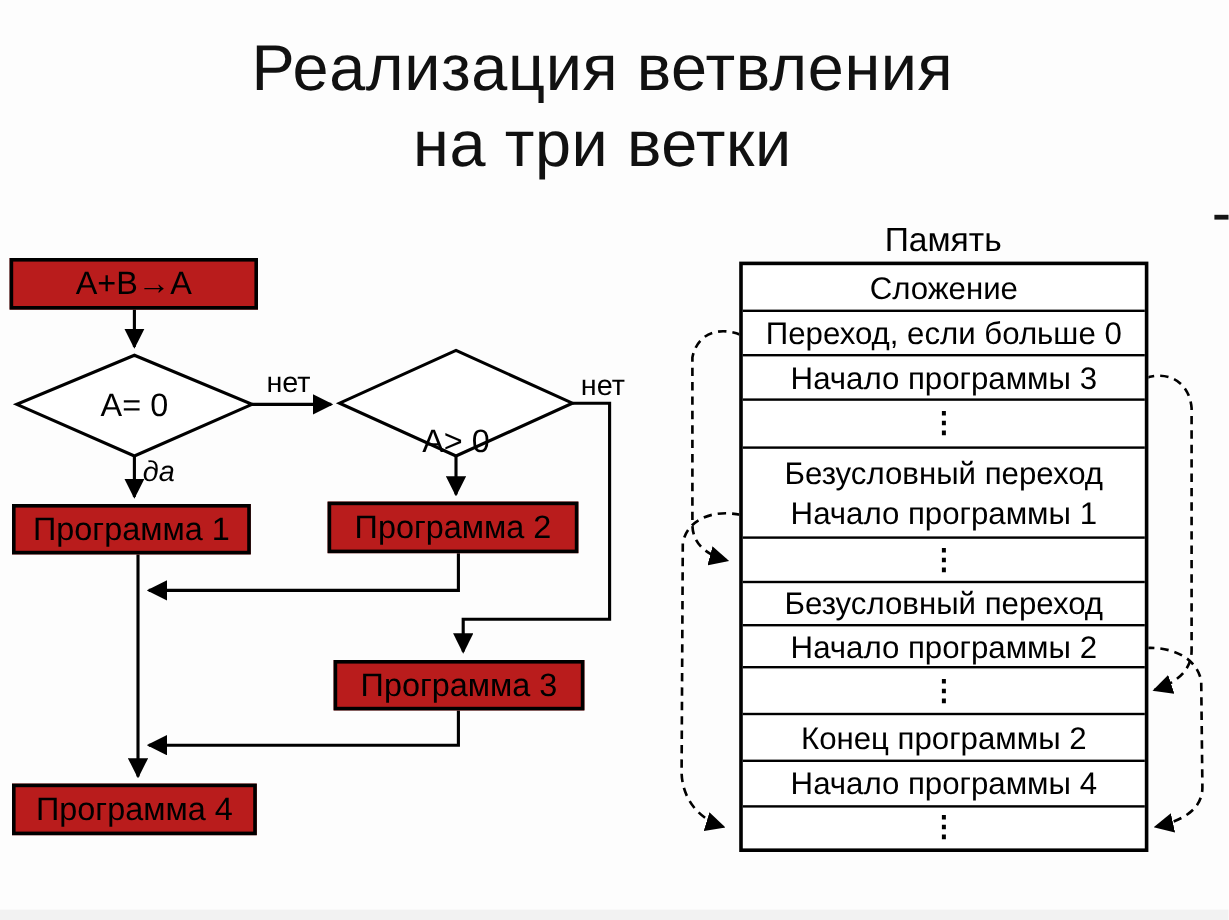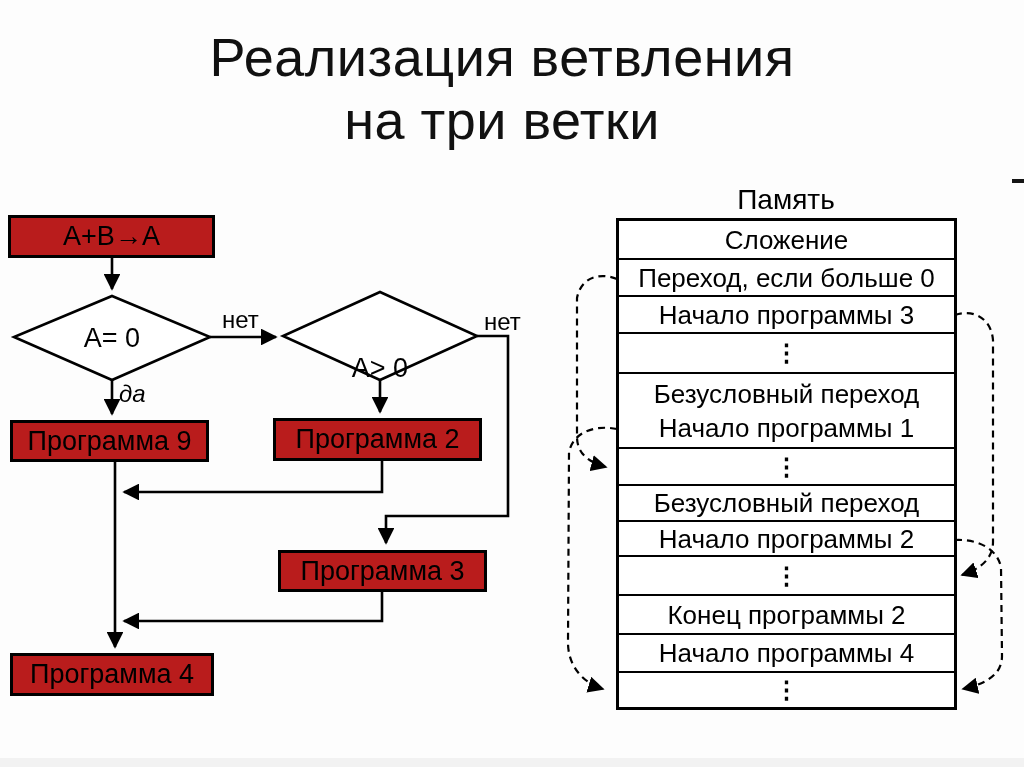--- a/index.html
+++ b/index.html
@@ -94,21 +94,21 @@
   <div class="fbox" id="box-start">
     <span>А+В→А</span>
   </div>
   <div class="dlabel" id="lbl-d1">А= 0</div>
   <div class="dlabel" id="lbl-d2">А&gt; 0</div>
   <div class="blabel" id="lbl-yes">да</div>
   <div class="blabel" id="lbl-no1">нет</div>
   <div class="blabel" id="lbl-no2">нет</div>
 
   <div class="fbox" id="box-p1">
-    <span>Программа 9</span>
+    <span>Программа 1</span>
   </div>
   <div class="fbox" id="box-p2">
     <span>Программа 2</span>
   </div>
   <div class="fbox" id="box-p3">
     <span>Программа 3</span>
   </div>
   <div class="fbox" id="box-p4">
     <span>Программа 4</span>
   </div>

